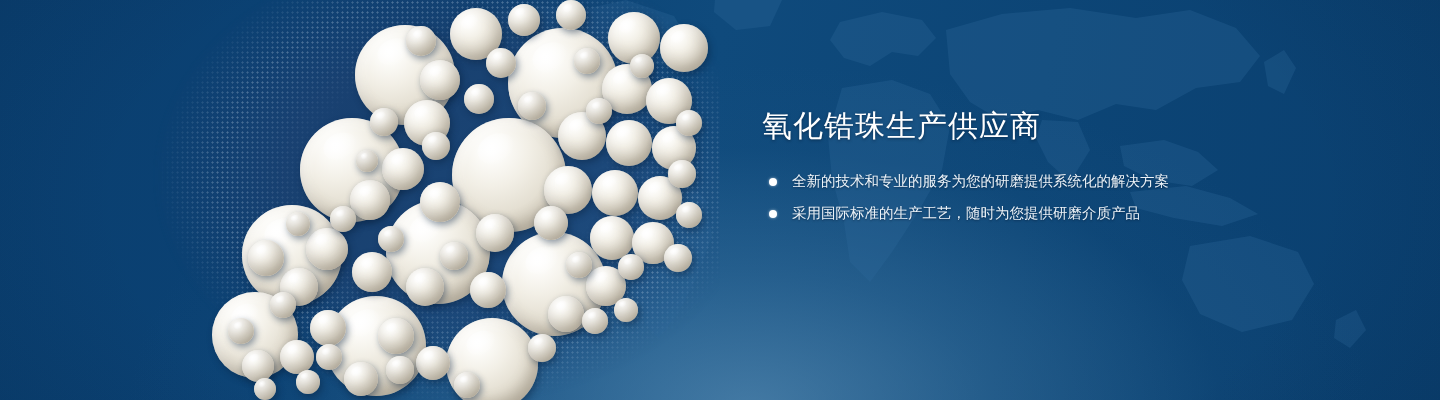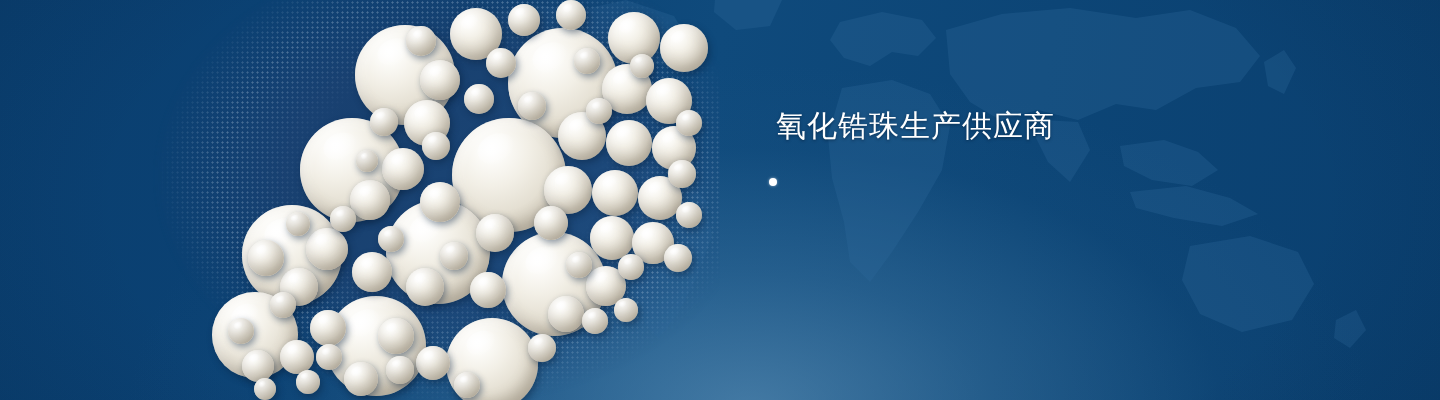--- a/index.html
+++ b/index.html
@@ -121,21 +121,21 @@
     left: 762px;
     top: 108px;
     width: 600px;
   }
   .headline {
     color: #ffffff;
     font-size: 30px;
     line-height: 36px;
     letter-spacing: 1px;
     font-weight: 400;
-    margin: 0 0 26px 14px;
+    margin: 0 0 26px 0;
     text-shadow: 0 1px 3px rgba(0,22,46,0.55);
     white-space: nowrap;
   }
   ul.points {
     list-style: none;
     margin: 0;
     padding: 0;
   }
   ul.points > li {
     position: relative;
@@ -284,17 +284,22 @@
     </div>
   </div>
 
   <div class="content">
 
     <h1 class="headline">氧化锆珠生产供应商</h1>
 
     <ul class="points">
       <li>
         <span class="dot"></span>
+        <span>全新的技术和专业的服务为您的研磨提供系统化的解决方案</span>
+      </li>
+      <li>
+        <span class="dot"></span>
+        <span>采用国际标准的生产工艺，随时为您提供研磨介质产品</span>
       </li>
     </ul>
 
   </div>
 </div>
 
 </body></html>

